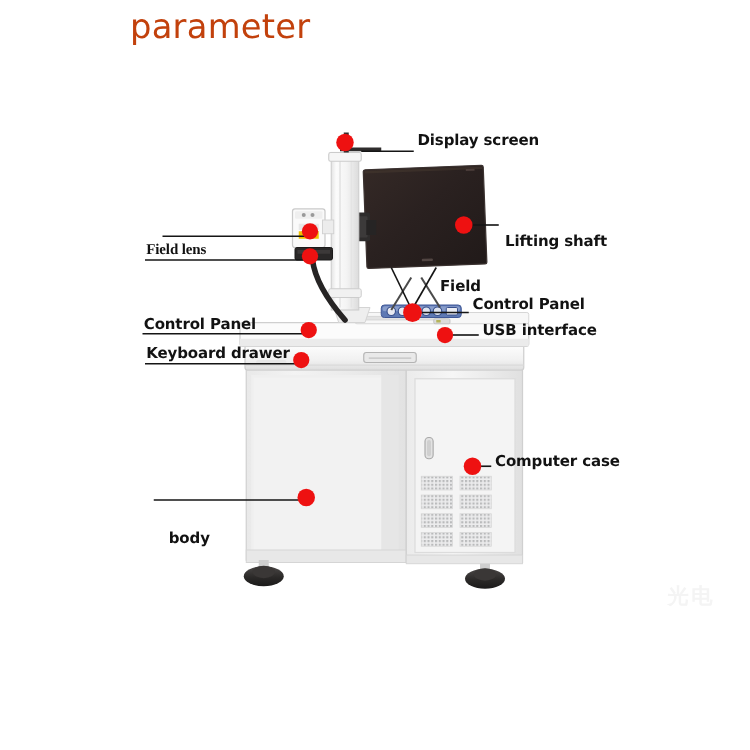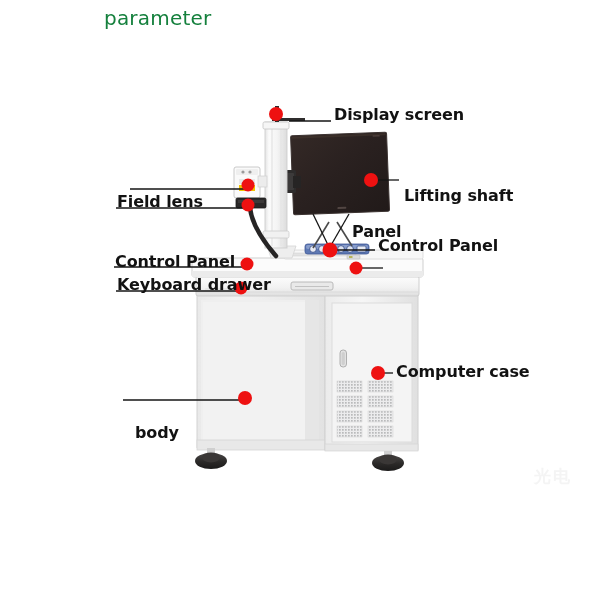--- a/index.html
+++ b/index.html
@@ -19,37 +19,37 @@
   #stage {
     position: absolute;
     left: 0; top: 0;
     width: 600px;
     height: 600px;
   }
   .page-title {
     position: absolute;
     left: 104px;
     top: 6px;
-    font-size: 20px;
+    font-size: 27px;
     font-weight: 400;
-    color: #15803d;
+    color: #c2410c;
     letter-spacing: 0.2px;
     white-space: nowrap;
   }
   svg.diagram {
     position: absolute;
     left: 0;
     top: 0;
     width: 600px;
     height: 600px;
     display: block;
   }
   .lbl {
     position: absolute;
-    font-size: 16px;
+    font-size: 12px;
     font-weight: 600;
     color: #121212;
     white-space: nowrap;
     letter-spacing: -0.1px;
   }
   .wm {
     position: absolute;
     right: 28px;
     bottom: 112px;
     font-size: 17px;
@@ -280,23 +280,24 @@
       <circle cx="356" cy="268" r="6.5" fill="#ee1111"></circle>
       <circle cx="247" cy="264" r="6.5" fill="#ee1111"></circle>
       <circle cx="241" cy="288" r="6.5" fill="#ee1111"></circle>
       <circle cx="378" cy="373" r="7" fill="#ee1111"></circle>
       <circle cx="245" cy="398" r="7" fill="#ee1111"></circle>
     </g>
   </svg>
 
   <div class="lbl" style="left:334px; top:105px;">Display screen</div>
   <div class="lbl" style="left:404px; top:166px;margin-top:20px;">Lifting shaft</div>
-  <div class="lbl" style="left:117px; top:192px;">Field lens</div>
-  <div class="lbl" style="left:352px; top:222px;">Panel</div>
+  <div class="lbl" style="left:117px; top:192px;font-family:Liberation Serif, serif;">Field lens</div>
+  <div class="lbl" style="left:352px; top:222px;">Field</div>
   <div class="lbl" style="left:378px; top:236px;">Control Panel</div>
+  <div class="lbl" style="left:386px; top:257px;">USB interface</div>
   <div class="lbl" style="left:115px; top:252px;">Control Panel</div>
   <div class="lbl" style="left:396px; top:362px;">Computer case</div>
   <div class="lbl" style="left:117px; top:275px;">Keyboard drawer</div>
   <div class="lbl" style="left:135px; top:385px;margin-top:38px;">body</div>
 
   <div class="wm">光电</div>
 
 </div>
 
 </body></html>

